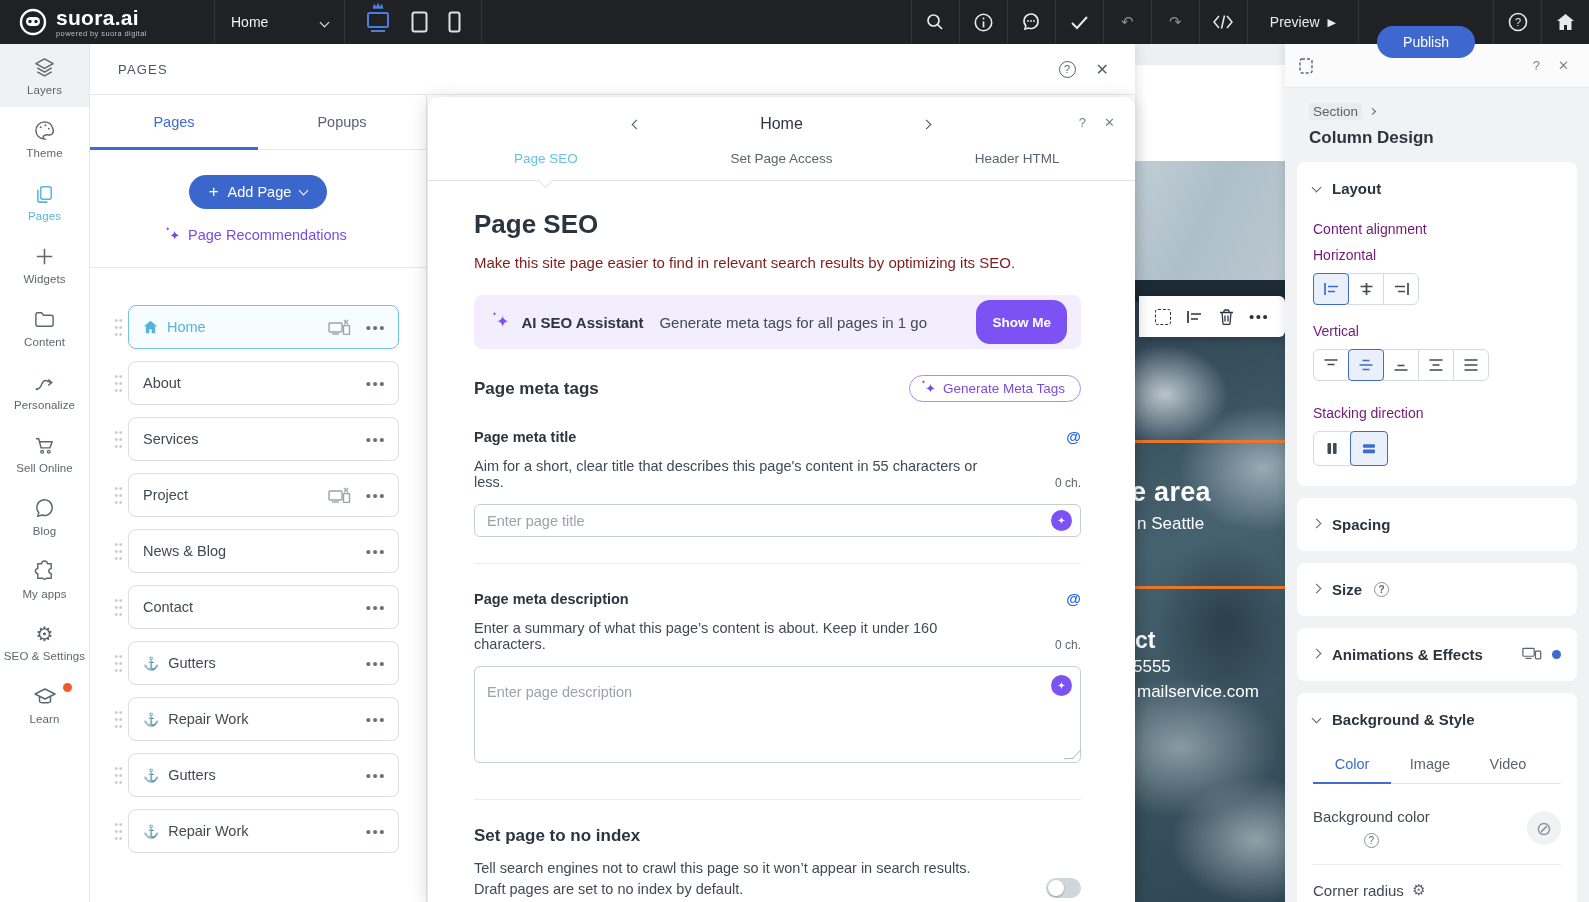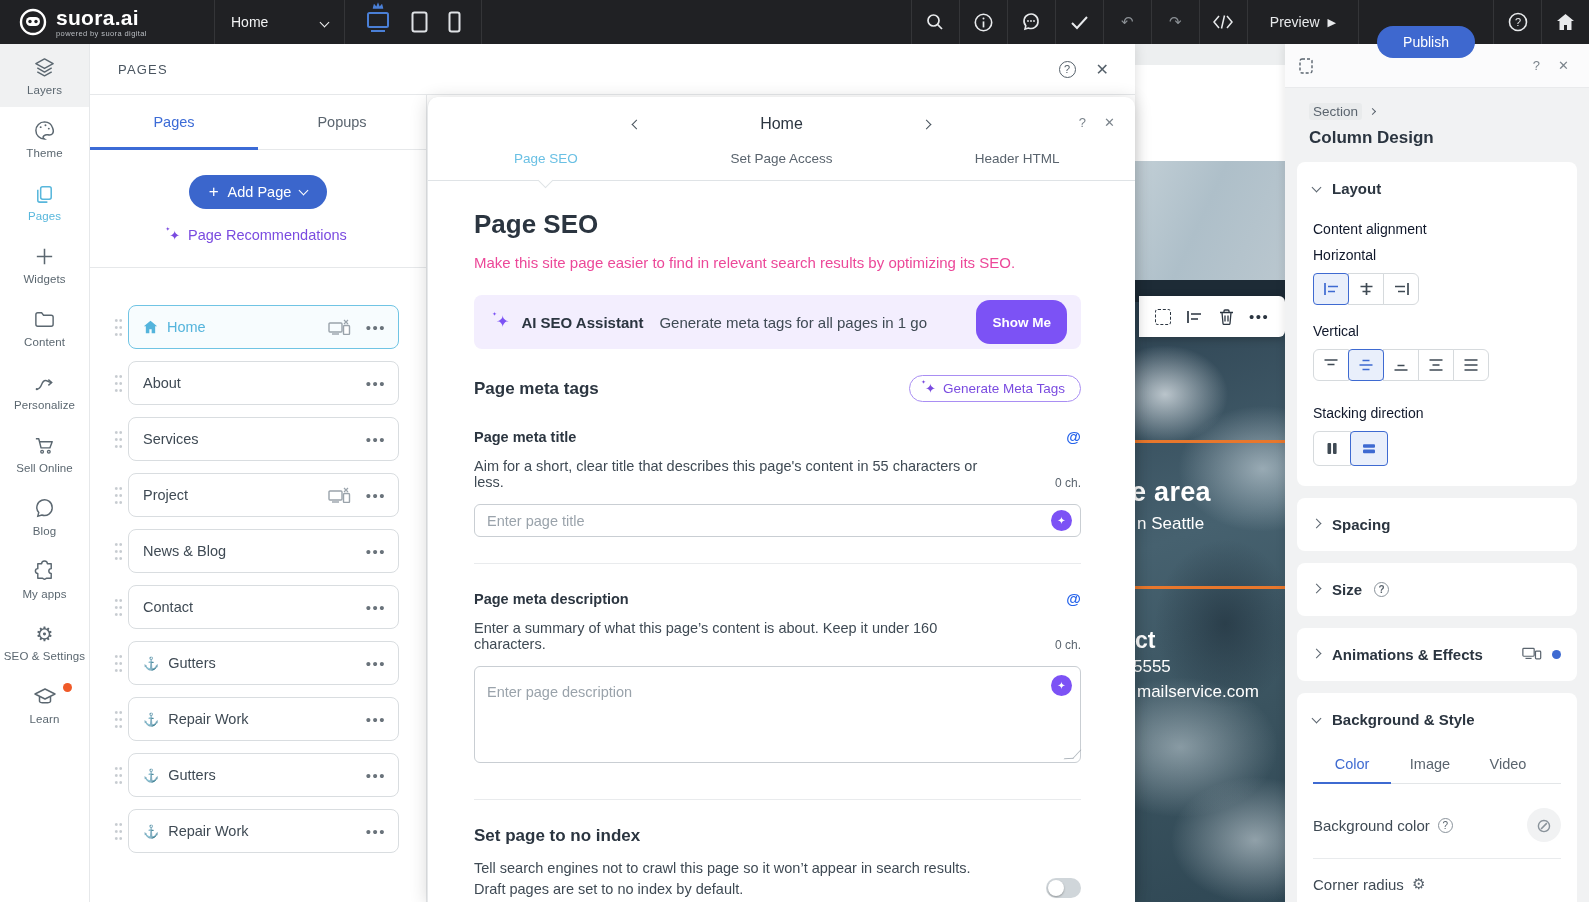--- a/index.html
+++ b/index.html
@@ -70,21 +70,21 @@
   .sm-nav { display:flex; align-items:center; gap:120px; color:#2b3540; }
   .sm-nav .chev { color:#46525c; cursor:pointer; }
   .sm-title { font-size:16px; }
   .sm-header-icons { position:absolute; right:20px; top:18px; display:flex; gap:18px; color:#7b848c; font-size:13px; }
   .sm-tabs { height:30px; display:flex; border-bottom:1px solid #dfe3e6; position:relative; }
   .sm-tab { flex:1; text-align:center; font-size:13.5px; color:#5a646e; cursor:pointer; }
   .sm-tab.active { color:#6ac0e4; }
   .sm-notch { position:absolute; left:112px; bottom:-6px; width:11px; height:11px; background:#fff; border-right:1px solid #dfe3e6; border-bottom:1px solid #dfe3e6; transform:rotate(45deg); }
   .sm-body { padding:28px 54px 0 46px; }
   .sm-h1 { font-size:26px; font-weight:600; color:#2b3540; margin-bottom:14px; }
-  .sm-sub { font-size:15px; color:#ec4899; margin-bottom:24px; }
+  .sm-sub { font-size:15px; color:#7f1d1d; margin-bottom:24px; }
   .ai-banner { background:#f3eefe; border-radius:8px; height:54px; display:flex; align-items:center; padding:0 14px 0 22px; gap:12px; margin-bottom:26px; }
   .ai-spark { color:#7c52f5; font-size:16px; }
   .ai-title { font-size:15px; font-weight:700; color:#2b3540; }
   .ai-text { font-size:15px; color:#3f4a54; flex:1; margin-left:4px; }
   .show-me { background:#7c52f5; color:#fff; border:none; border-radius:14px; height:44px; padding:0 16px; font-size:13.5px; font-weight:600; font-family:inherit; cursor:pointer; }
   .mt-row { display:flex; align-items:center; justify-content:space-between; margin-bottom:26px; }
   .sec-h { font-size:17px; font-weight:700; color:#2b3540; }
   .gen-meta { border:1px solid #a98ef3; background:#fff; color:#7a4be0; border-radius:14px; height:27px; padding:0 15px; font-size:13.5px; font-family:inherit; display:flex; align-items:center; gap:7px; cursor:pointer; }
   .field-label-row { display:flex; align-items:center; justify-content:space-between; margin-bottom:13px; }
   .field-label { font-size:14.5px; font-weight:700; color:#2b3540; }
@@ -135,35 +135,35 @@
   #design-panel { position:absolute; left:1285px; top:44px; width:304px; height:858px; background:#f1f2f3; z-index:40; box-shadow:-2px 0 8px rgba(0,0,0,.08); }
   .dp-header { height:44px; background:#fbfbfc; border-bottom:1px solid #e9eaec; display:flex; align-items:center; justify-content:space-between; padding:0 20px 0 14px; }
   .dp-header-icons { display:flex; gap:18px; color:#7b848c; font-size:13px; align-items:center; }
   .dp-crumb-wrap { padding:14px 0 0 24px; }
   .dp-crumb { font-size:13.5px; color:#5a646e; display:inline-flex; align-items:center; gap:8px; cursor:pointer; }
   .dp-crumb-label { background:#e9ebec; padding:1px 4px; border-radius:3px; }
   .dp-title { font-size:17px; font-weight:600; color:#2b3540; padding:8px 0 14px 24px; }
   .dp-card { background:#fff; border-radius:8px; margin:0 12px 12px; padding:14px 16px; }
   .dp-card-head { display:flex; align-items:center; gap:12px; font-size:15px; font-weight:600; color:#2b3540; cursor:pointer; padding:4px 0; }
   .dp-card-head .chev { color:#5a646e; margin-top:-2px; }
-  .dp-lbl { font-size:14px; color:#0f172a; margin:18px 0 10px; }
+  .dp-lbl { font-size:14px; color:#701a75; margin:18px 0 10px; }
   .seg-group { display:inline-flex; }
   .seg { width:36px; height:32px; background:#fff; border:1px solid #d6dadd; display:flex; align-items:center; justify-content:center; margin-left:-1px; cursor:pointer; color:#3f4a54; position:relative; }
   .seg:first-child { border-radius:6px 0 0 6px; margin-left:0; }
   .seg:last-child { border-radius:0 6px 6px 0; }
   .seg.active { border:1.5px solid #3e6ad1; background:#e9effb; color:#3e6ad1; z-index:1; border-radius:4px; }
   .seg.big { width:38px; height:35px; }
   .dp-sec-right { margin-left:auto; display:flex; align-items:center; gap:10px; }
   .blue-dot { width:9px; height:9px; border-radius:50%; background:#3e6ad1; }
   .bs-tabs { display:flex; border-bottom:1px solid #e3e6e8; margin-top:14px; }
   .bs-tab { width:78px; text-align:center; font-size:14.5px; color:#5a646e; padding:10px 0 11px; cursor:pointer; position:relative; }
   .bs-tab.active { color:#3e6ad1; }
   .bs-tab.active::after { content:""; position:absolute; left:0; right:0; bottom:-1px; height:2px; background:#3e6ad1; }
   .bg-color-row { display:flex; align-items:center; justify-content:space-between; margin:24px 0 4px; }
-  .bg-color-lbl { font-size:15px; color:#3f4a54; display:flex; align-items:center; gap:8px; }
+  .bg-color-lbl { font-size:15px; color:#3f4a54; display:flex; align-items:center; gap:8px;flex-direction:column; }
   .help-circ.sm { width:15px; height:15px; border-width:1.2px; font-size:10px; color:#5a646e; border-color:#8a939b; }
   .nocolor-btn { width:34px; height:34px; border-radius:50%; background:#f1f2f3; display:flex; align-items:center; justify-content:center; cursor:pointer; color:#8a939b; font-size:19px; }
   .dp-div { border-top:1px solid #e9ebed; margin:16px 0; }
   .corner-row { display:flex; align-items:center; gap:8px; font-size:15px; color:#3f4a54; padding-bottom:8px; }
   .gear-sm { font-size:15px; color:#5a646e; cursor:pointer; }
 </style>
 </head>
 <body>
 
 <header id="topbar">

